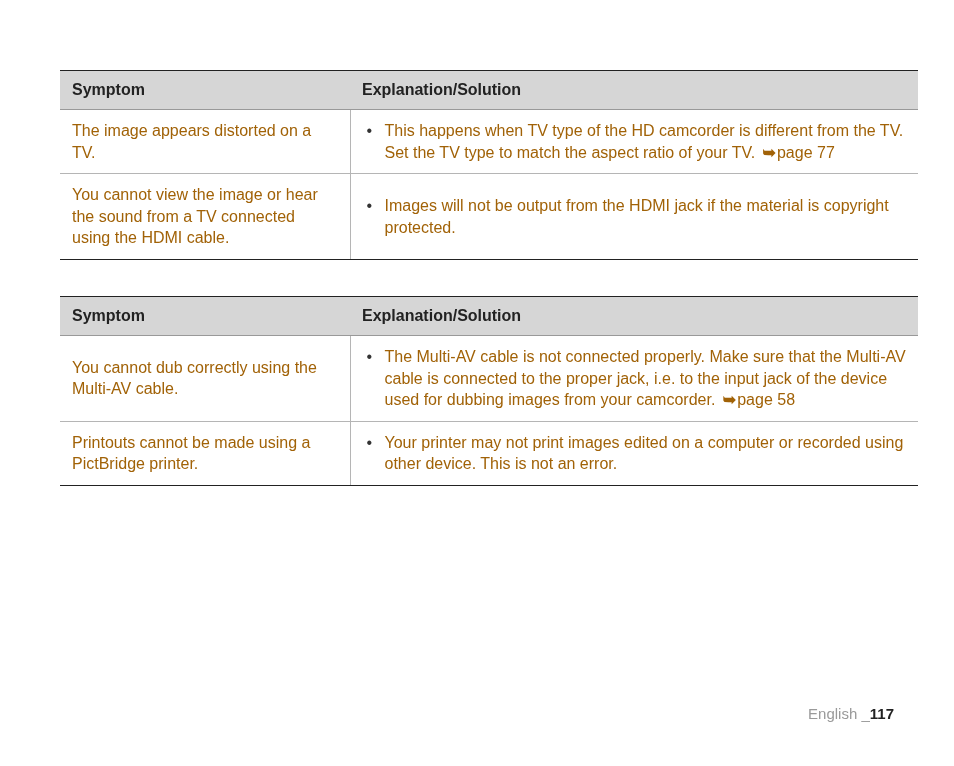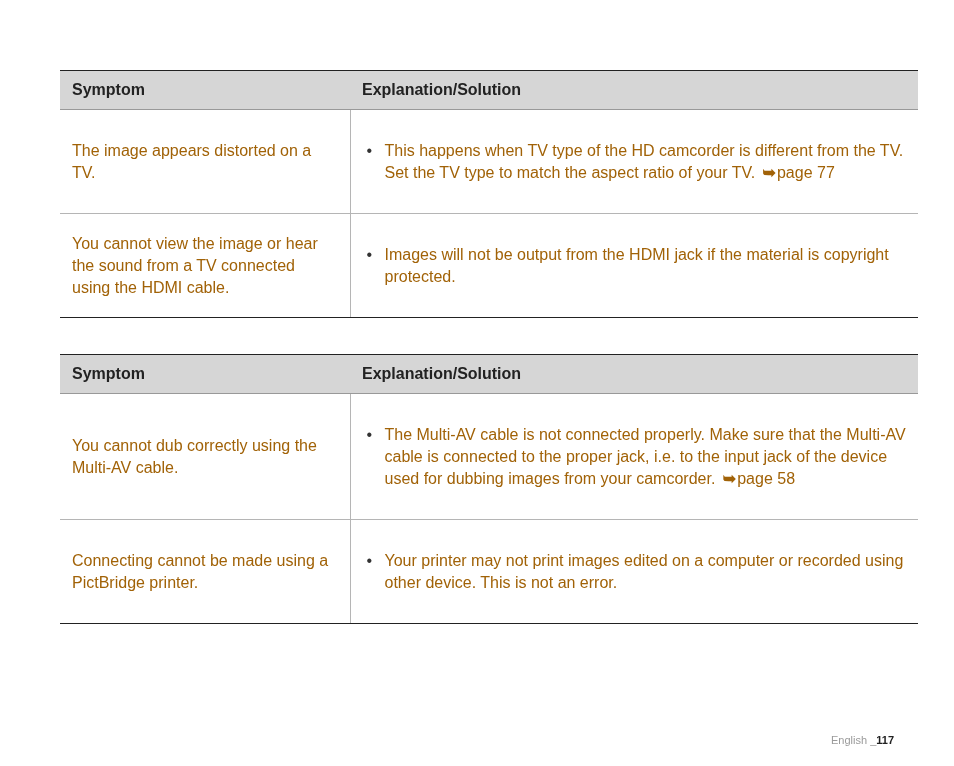--- a/index.html
+++ b/index.html
@@ -49,21 +49,21 @@
     border-bottom: 1.5px solid #222;
   }
   ul.bullets {
     list-style: none;
     margin: 0;
     padding: 0 0 0 4px;
   }
   ul.bullets li {
     position: relative;
     padding-left: 18px;
-    margin: 20px 0;
+    margin: 0 0;
   }
   ul.bullets li::before {
     content: "•";
     position: absolute;
     left: 0;
     top: 0;
     font-size: 16px;
     color: #333;
   }
   .section-heading {
@@ -73,22 +73,22 @@
     margin: 0 0 14px 0;
   }
   .arrow-icon {
     display: inline-block;
     font-weight: 700;
     margin: 0 1px 0 3px;
   }
   .footer {
     position: absolute;
     right: 60px;
-    bottom: 20px;
-    font-size: 11px;
+    bottom: 44px;
+    font-size: 15px;
     text-align: left;
   }
   .footer .lang { color: #9a9a9a; }
   .footer .page-num { color: #222; font-weight: 700; }
 </style>
 </head>
 <body>
 
 <div class="page">
 
@@ -144,21 +144,21 @@
         <td class="symptom-cell">You cannot dub correctly using the Multi-AV cable.</td>
         <td>
           <ul class="bullets">
             <li>
               <span>The Multi-AV cable is not connected properly. Make sure that the Multi-AV cable is connected to the proper jack, i.e. to the input jack of the device used for dubbing images from your camcorder. </span><span class="arrow-icon">➥</span><span>page 58</span>
             </li>
           </ul>
         </td>
       </tr>
       <tr>
-        <td class="symptom-cell">Connecting cannot be made using a PictBridge printer.</td>
+        <td class="symptom-cell">Printouts cannot be made using a PictBridge printer.</td>
         <td>
           <ul class="bullets">
             <li>
               <span>Your printer may not print images edited on a computer or recorded using other device. This is not an error.</span>
             </li>
           </ul>
         </td>
       </tr>
     </tbody>
   </table>

